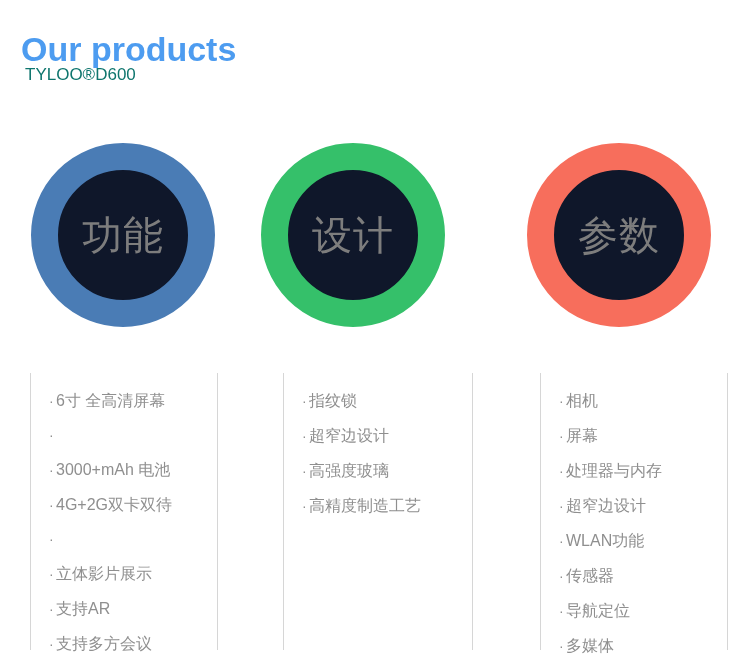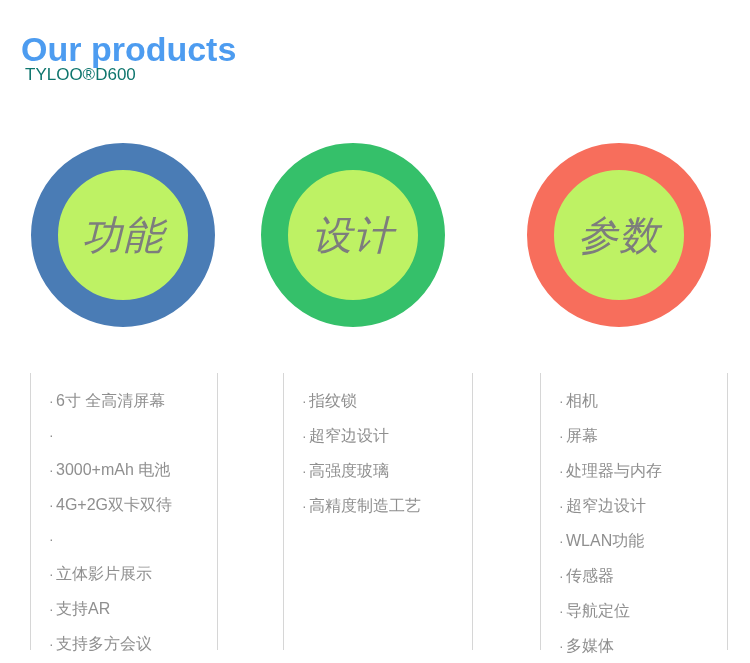--- a/index.html
+++ b/index.html
@@ -59,22 +59,21 @@
     top: 0;
     width: 130px;
     height: 130px;
     border-radius: 50%;
     border-style: solid;
     border-width: 27px;
     box-sizing: content-box;
     display: flex;
     align-items: center;
     justify-content: center;
-    background: #bef264;
-    font-style: italic;
+    background: #0f172a;
   }
   .circle-label {
     font-size: 40px;
     color: #7d7d7d;
     font-weight: normal;
     letter-spacing: 1px;
     line-height: 130px;
     white-space: nowrap;
   }
   #circle-0 { left: 31px; }

